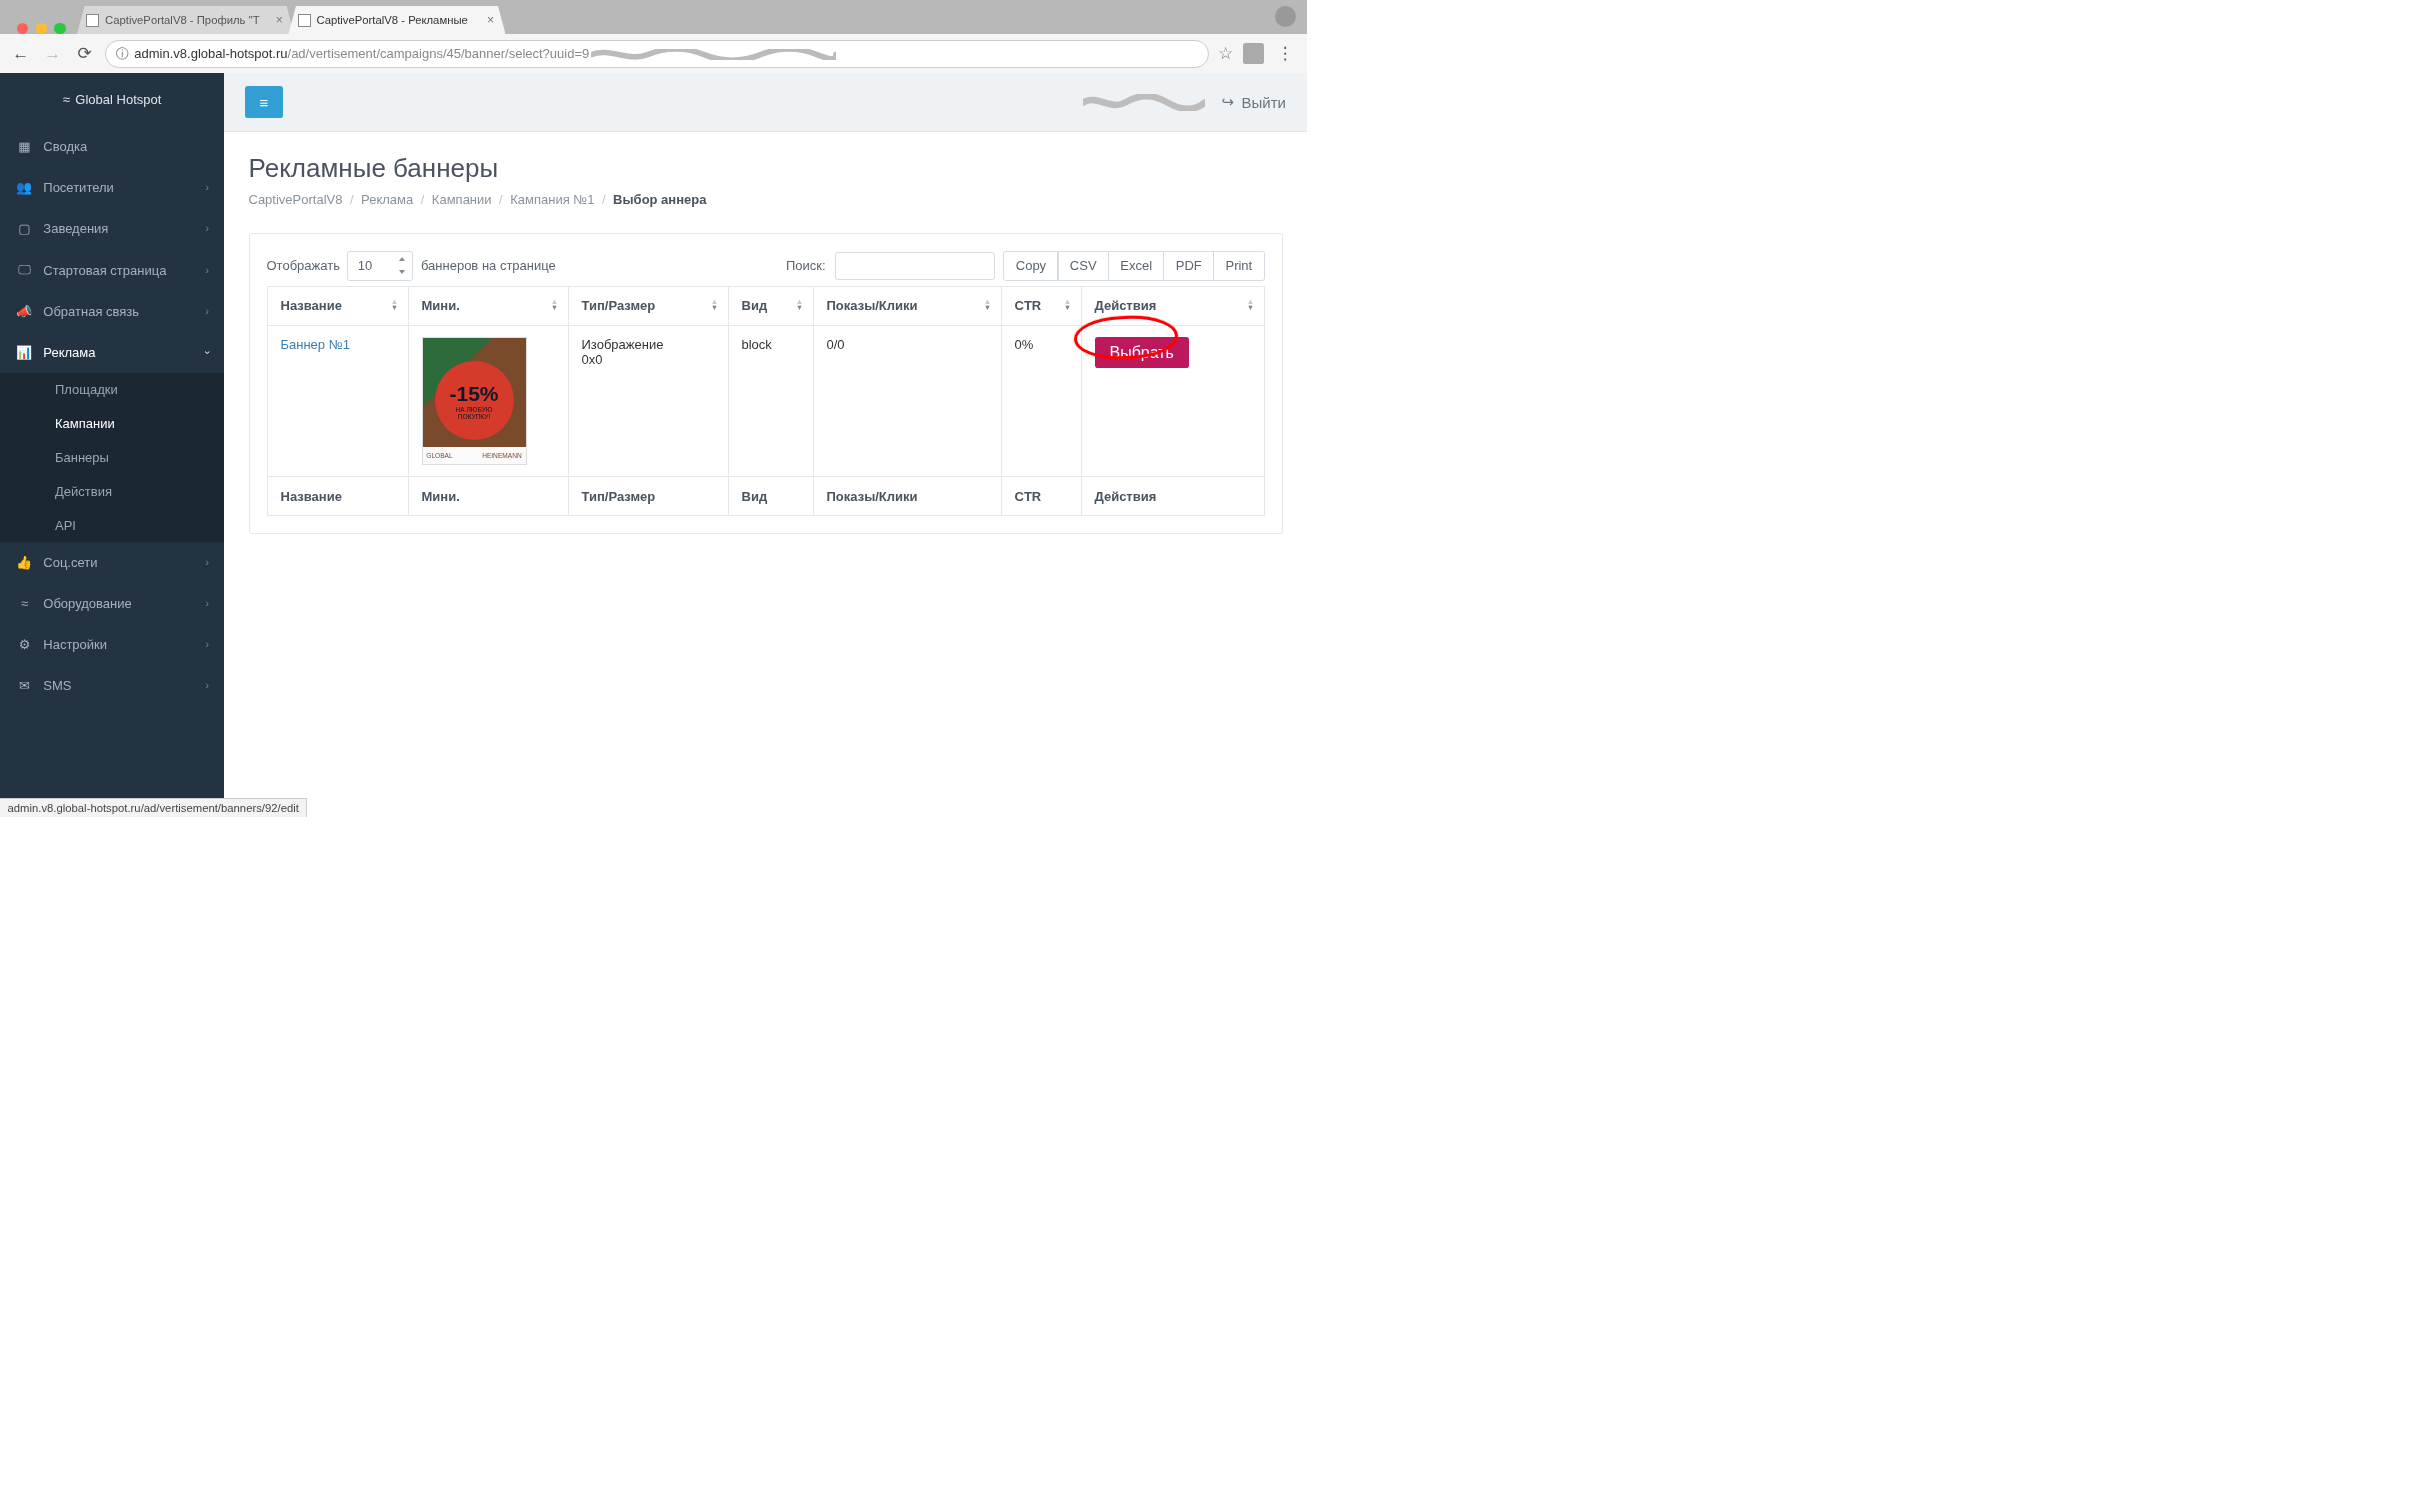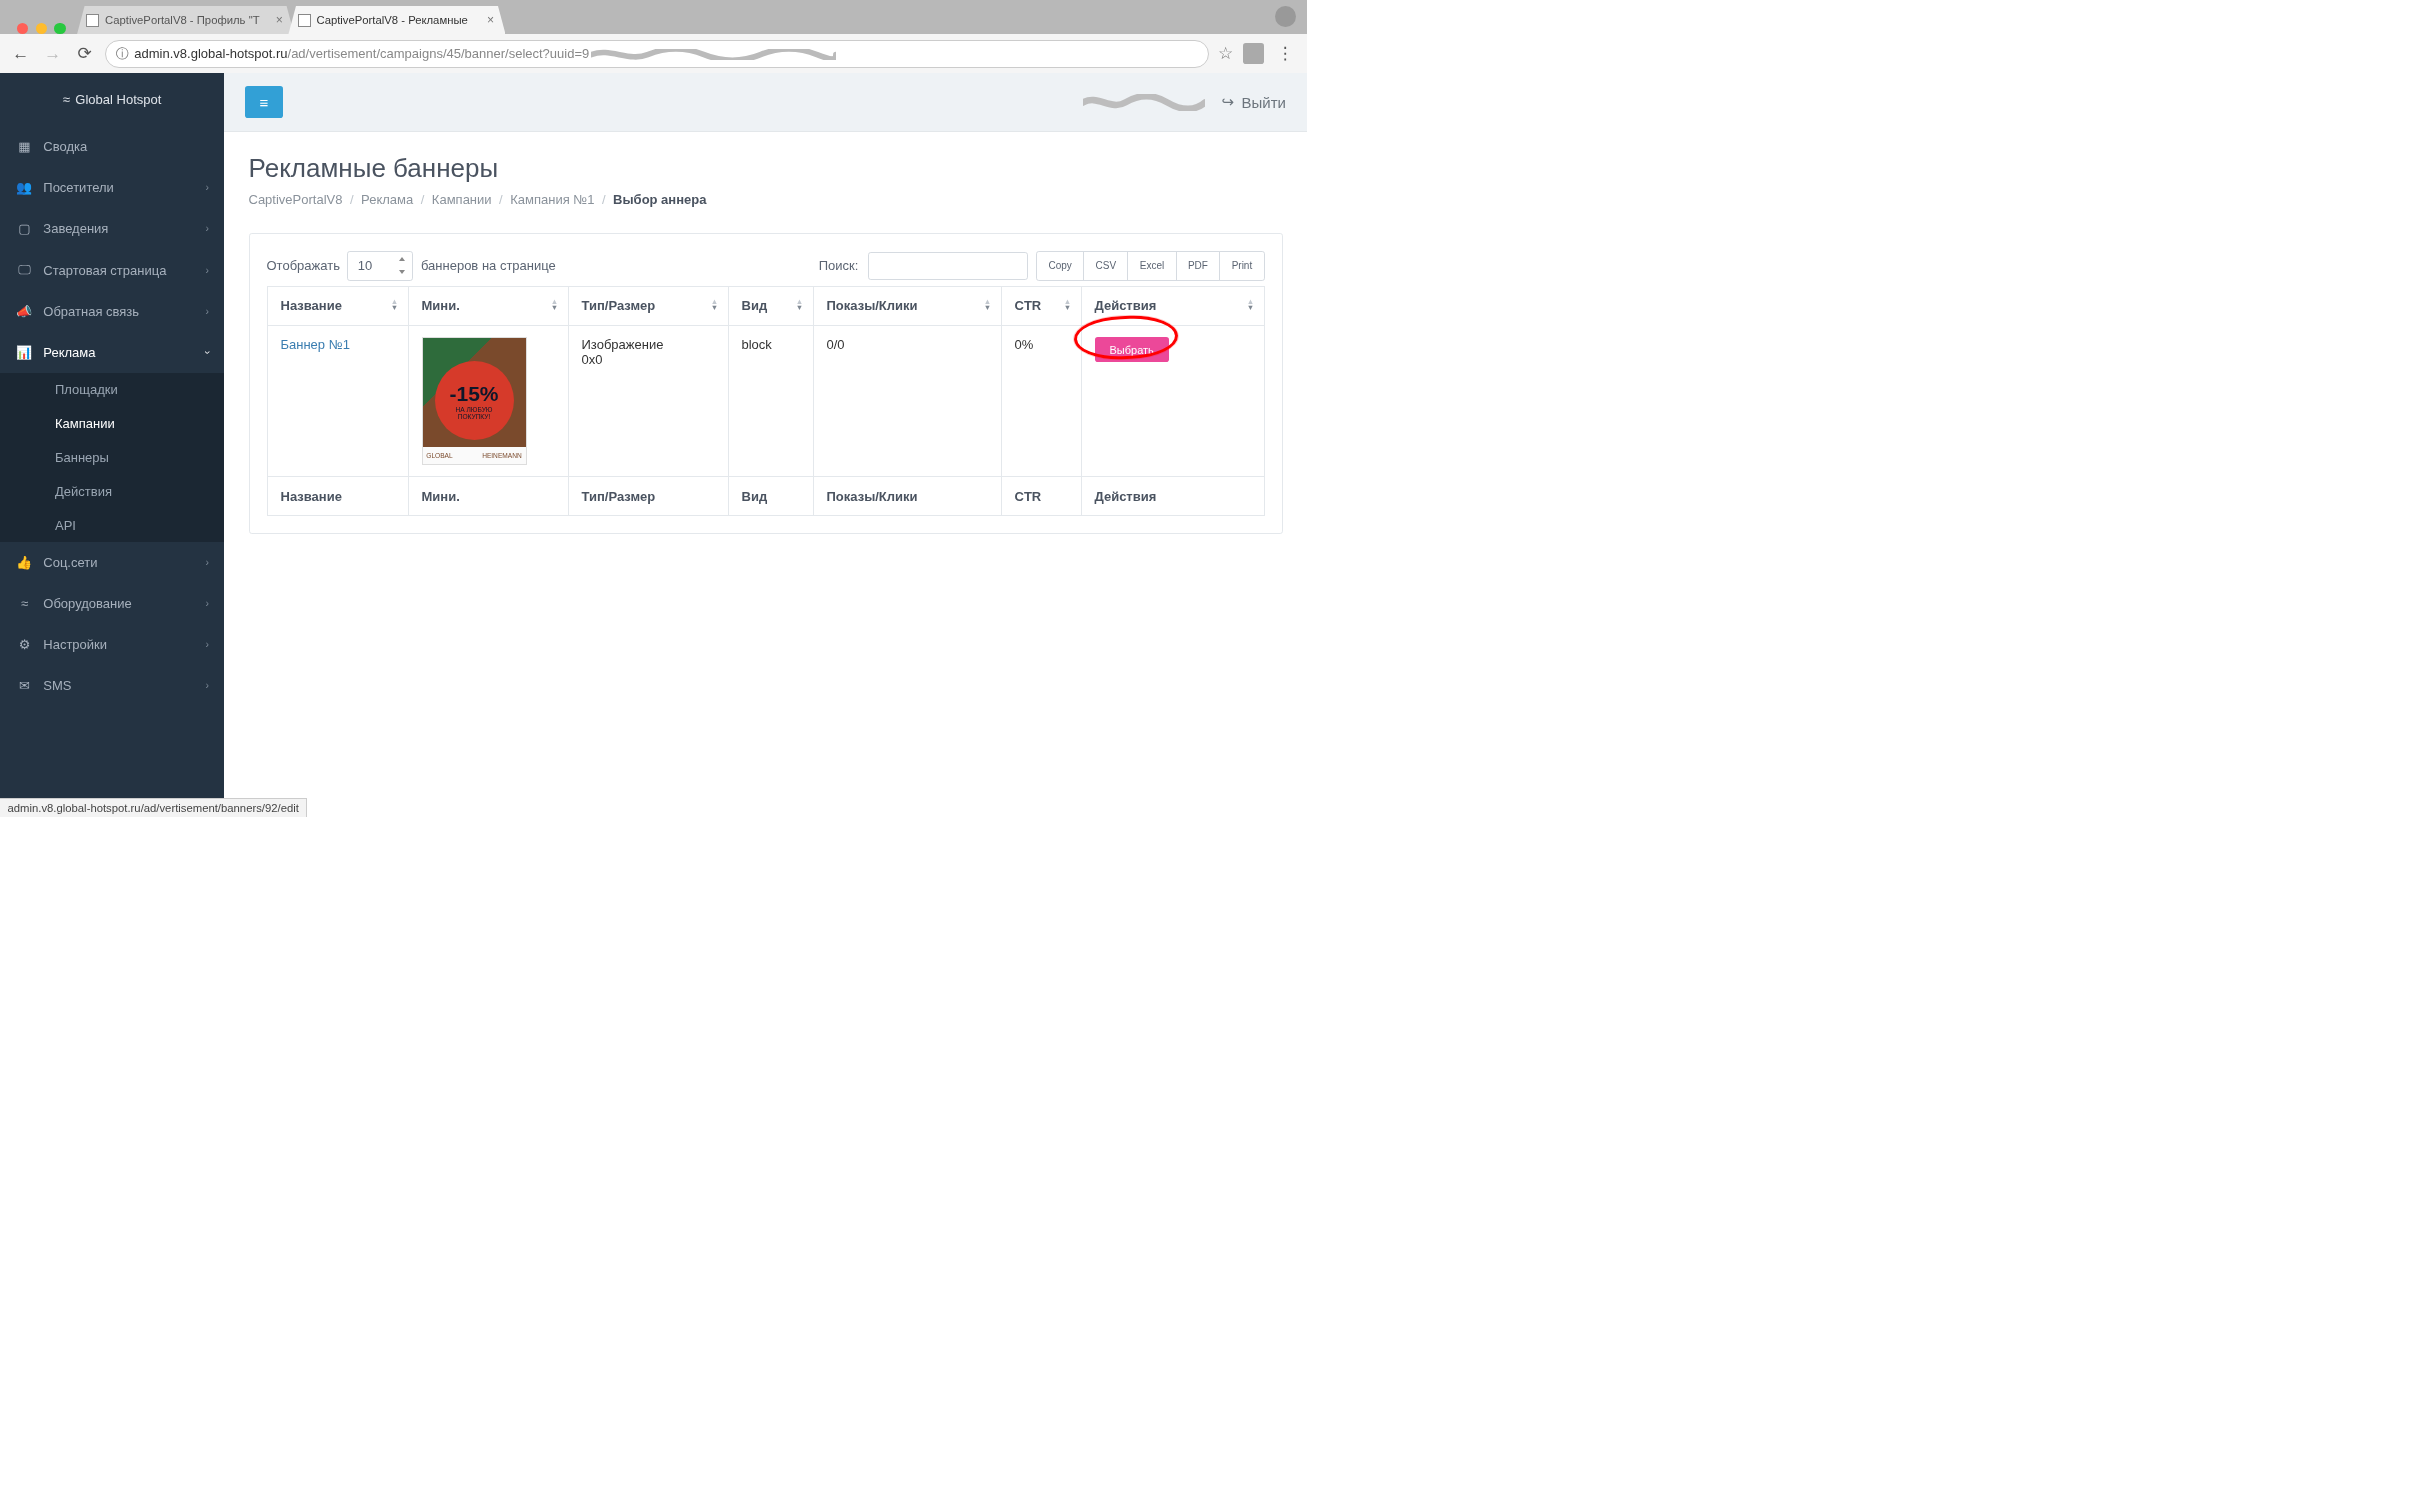--- a/index.html
+++ b/index.html
@@ -64,40 +64,40 @@
 .panel { border: 0.9px solid #e4e8ec; border-radius: 2.8px; padding: 17px; }
 .panel-top { display: flex; align-items: center; justify-content: space-between; margin-bottom: 5.6px; gap: 11.3px; flex-wrap: wrap; }
 .left-controls { display: flex; align-items: center; gap: 7.5px; color: #5b6472; }
 .length-select { border: 0.9px solid #d6dbe1; border-radius: 2.8px; height: 30px; padding: 0 21px 0 9.4px; position: relative; display: inline-flex; align-items: center; min-width: 66px; }
 .length-select::after { content: ""; position: absolute; right: 7.5px; top: 5.6px; width: 0; height: 0; border-left: 3.8px solid transparent; border-right: 3.8px solid transparent; border-bottom: 4.7px solid #888; }
 .length-select::before { content: ""; position: absolute; right: 7.5px; bottom: 5.6px; width: 0; height: 0; border-left: 3.8px solid transparent; border-right: 3.8px solid transparent; border-top: 4.7px solid #888; }
 .right-controls { display: flex; align-items: center; gap: 9.4px; }
 .search-label { color: #5b6472; }
 .search-input { border: 0.9px solid #d6dbe1; border-radius: 2.8px; height: 28px; width: 160px; padding: 0 7.5px; }
 .export-btns { display: flex; }
-.export-btn { border: 0.9px solid #d6dbe1; background: #fff; color: #5b6472; height: 30px; padding: 0 11.3px; display: flex; align-items: center; font-size: 10px; margin-left: -0.9px; cursor: pointer; }
+.export-btn { border: 0.9px solid #d6dbe1; background: #fff; color: #5b6472; height: 30px; padding: 0 11.3px; display: flex; align-items: center; font-size: 13px; margin-left: -0.9px; cursor: pointer; }
 .export-btn:first-child { border-radius: 2.8px 0 0 2.8px; }
 .export-btn:last-child { border-radius: 0 2.8px 2.8px 0; }
 
 .page-info { color: #5b6472; margin: 5.6px 0 9.4px; }
 
 table.data { width: 100%; border-collapse: collapse; }
 table.data th, table.data td { border: 0.9px solid #e4e8ec; padding: 11.3px 13px; text-align: left; vertical-align: top; font-size: 13px; }
 table.data thead th { color: #4a5360; font-weight: 600; position: relative; }
 table.data tfoot th { color: #4a5360; font-weight: 600; }
 .sort-ic { position: absolute; right: 9.4px; top: 50%; transform: translateY(-50%); display: flex; flex-direction: column; font-size: 7.5px; color: #c2c8cf; line-height: 6.6px; }
 .sort-ic .down-active { color: #7e8791; }
 td .link { color: #3a7db0; text-decoration: none; }
 .thumb { width: 105px; height: 128px; background: linear-gradient(135deg,#2e6b3b 0,#2e6b3b 30%,#7a4a2c 30%,#7a4a2c 100%); position: relative; border: 0.9px solid #ddd; display:flex; align-items:center; justify-content:center; }
 .thumb .circle { width: 79px; height: 79px; background: #d63a2a; border-radius: 50%; display:flex; flex-direction:column; align-items:center; justify-content:center; color:#0f172a; }
 .thumb .circle .pct { font-size: 21px; font-weight: 700; }
 .thumb .circle .txt { font-size: 6.6px; text-align:center; line-height:1.1; }
 .thumb .foot { position:absolute; bottom:0; left:0; right:0; height:17px; background:#fafafa; font-size:6.6px; color:#7a4a2c; display:flex; align-items:center; justify-content:space-between; padding:0 3.8px; }
 
-.action-btn { background: #ec4899; color: #fff; border: none; border-radius: 2.8px; padding: 6.6px 15px; font-size: 11px; cursor: pointer; }
+.action-btn { background: #be185d; color: #fff; border: none; border-radius: 2.8px; padding: 6.6px 15px; font-size: 16px; cursor: pointer; }
 .circle-mark { position: absolute; border: 3.8px solid #ff0000; border-radius: 50%/55%; width: 104px; height: 43px; pointer-events: none; box-shadow: 0 0 0 0.9px rgba(255,0,0,.2); transform: rotate(-2deg); }
 
 .pagination { display: flex; justify-content: flex-end; gap: 0; margin-top: 13px; }
 .pg-btn { border: 0.9px solid #d6dbe1; background: #fff; color: #5b6472; height: 32px; padding: 0 13px; display: flex; align-items: center; margin-left: -0.9px; }
 .pg-btn.active { background: #f3f5f7; color: #333; }
 .pg-btn:first-child { border-radius: 2.8px 0 0 2.8px; }
 .pg-btn:last-child { border-radius: 0 2.8px 2.8px 0; }
 
 .status-bar { position: absolute; left: 0; bottom: 0; background: #f3f3f3; border: 0.9px solid #ccc; border-left: none; border-bottom: none; padding: 2.8px 7.5px; font-size: 11.3px; color: #444; }
 </style>

